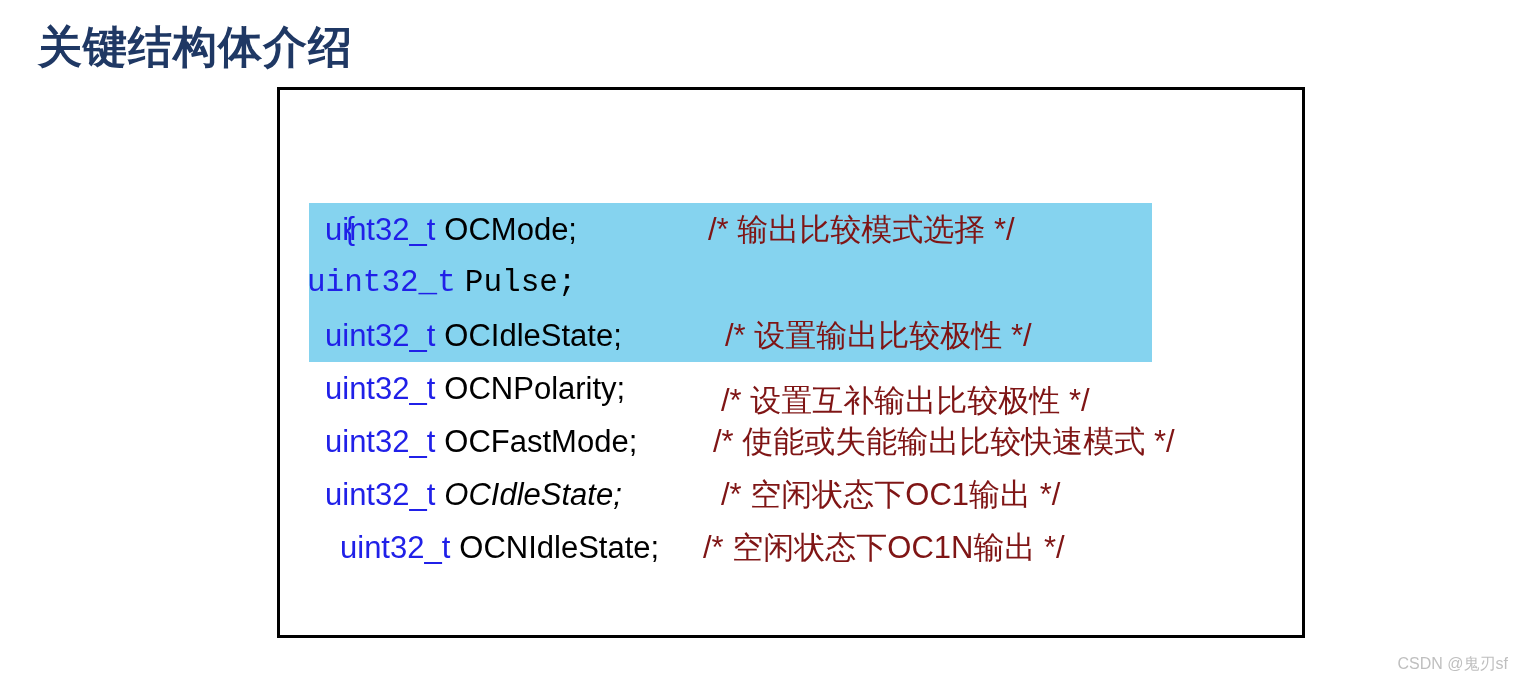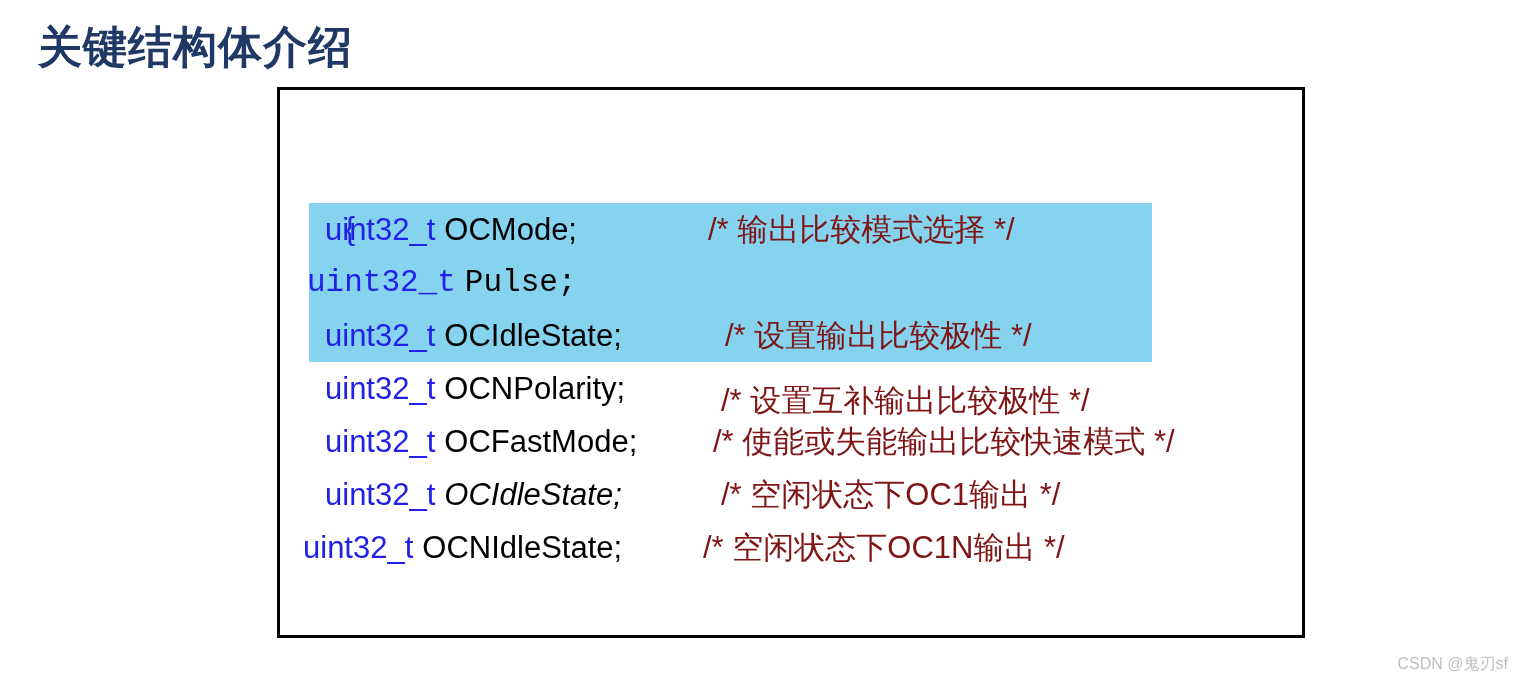--- a/index.html
+++ b/index.html
@@ -103,21 +103,21 @@
       <span class="tok-kw">{</span>
     </div>
 
     <div id="member-lines">
         <div class="code-line" style="top: 113px; padding-left: 45px;"><span class="uint-tok">uint32_t</span><span class="tok-name" style="padding-left: 9px;">OCMode;</span><span class="tok-comment" style="position: absolute; left: 428px; top: 0px;">/* 输出比较模式选择 */</span></div>
         <div class="code-line" style="top: 166px; padding-left: 27px; font-family: Liberation Mono, monospace;"><span class="uint-tok">uint32_t</span><span class="tok-name" style="padding-left: 9px;">Pulse;</span></div>
         <div class="code-line" style="top: 219px; padding-left: 45px;"><span class="uint-tok">uint32_t</span><span class="tok-name" style="padding-left: 9px;">OCIdleState;</span><span class="tok-comment" style="position: absolute; left: 445px; top: 0px;">/* 设置输出比较极性 */</span></div>
         <div class="code-line" style="top: 272px; padding-left: 45px;"><span class="uint-tok">uint32_t</span><span class="tok-name" style="padding-left: 9px; margin-top: 28px;">OCNPolarity;</span><span class="tok-comment" style="position: absolute; left: 441px; top: 0px; margin-top: 12px;">/* 设置互补输出比较极性 */</span></div>
         <div class="code-line" style="top: 325px; padding-left: 45px;"><span class="uint-tok">uint32_t</span><span class="tok-name" style="padding-left: 9px;">OCFastMode;</span><span class="tok-comment" style="position: absolute; left: 433px; top: 0px; text-align: right;">/* 使能或失能输出比较快速模式 */</span></div>
         <div class="code-line" style="top: 378px; padding-left: 45px;"><span class="uint-tok">uint32_t</span><span class="tok-name" style="padding-left: 9px; font-style: italic;">OCIdleState;</span><span class="tok-comment" style="position: absolute; left: 441px; top: 0px;">/* 空闲状态下OC1输出 */</span></div>
-        <div class="code-line" style="top: 431px; padding-left: 23px;"><span class="uint-tok">uint32_t</span><span class="tok-name" style="padding-left: 9px;">OCNIdleState;</span><span class="tok-comment" style="position: absolute; left: 423px; top: 0px;">/* 空闲状态下OC1N输出 */</span></div>
+        <div class="code-line" style="top: 431px; padding-left: 60px;"><span class="uint-tok">uint32_t</span><span class="tok-name" style="padding-left: 9px;">OCNIdleState;</span><span class="tok-comment" style="position: absolute; left: 423px; top: 0px;">/* 空闲状态下OC1N输出 */</span></div>
       </div>
 
     <div class="code-line" style="top:483px; padding-left:10px;">
       <span class="tok-kw">}</span><span class="tok-name" style="padding-left:10px;">TIM_OC_InitTypeDef;</span>
     </div>
 
   </div>
 </div>
 
 <div id="watermark">CSDN @鬼刃sf</div>

